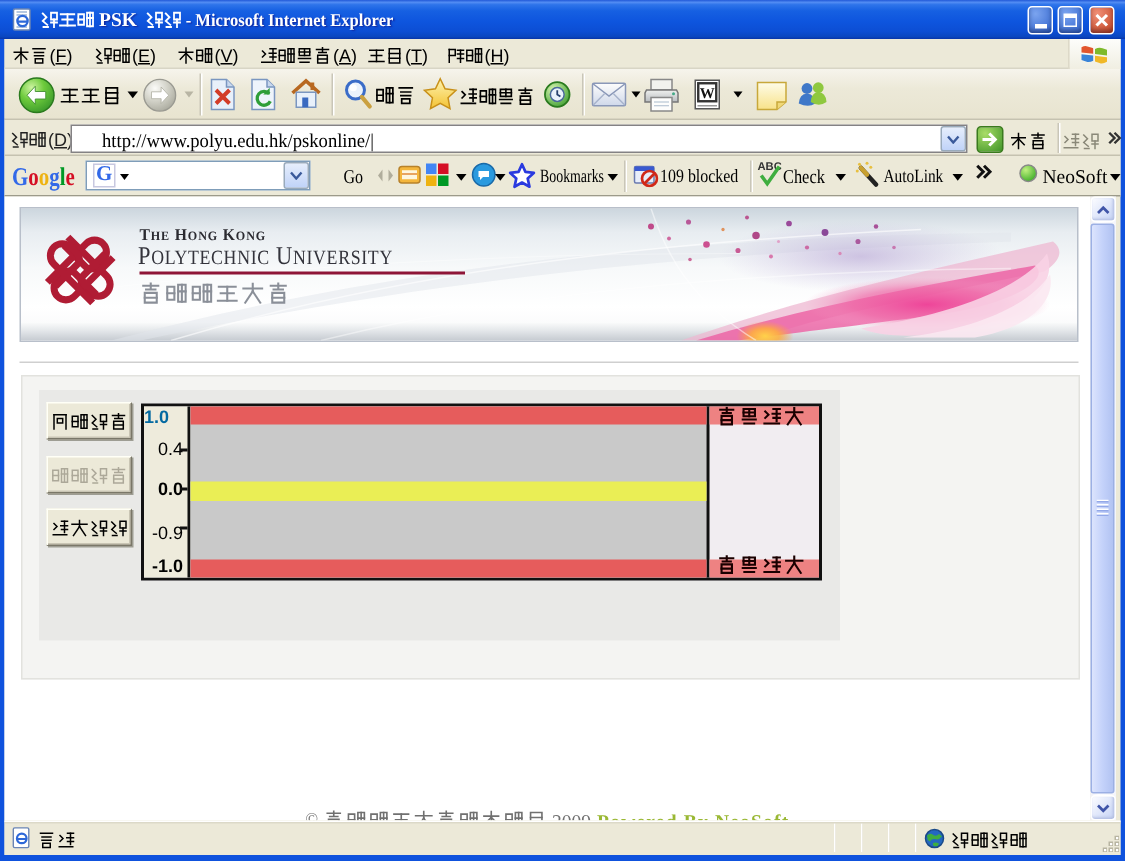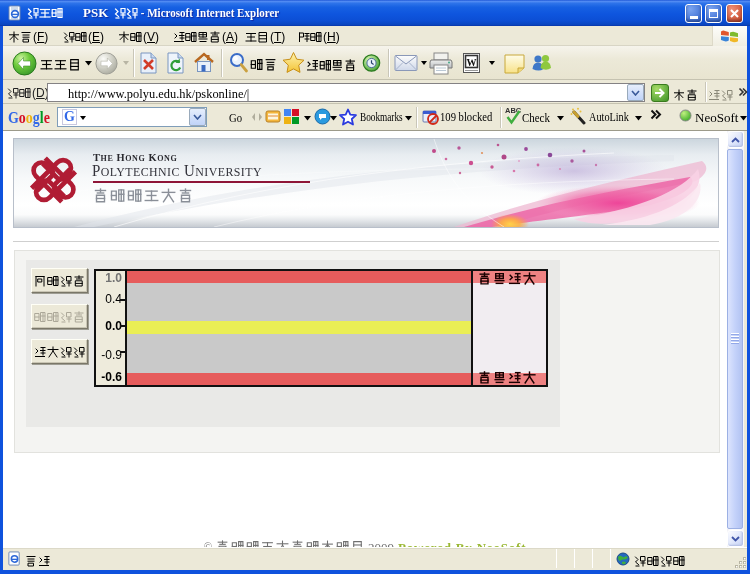--- a/index.html
+++ b/index.html
@@ -35,21 +35,21 @@
           <path d="M1 10 H11"></path>
           <path d="M6 2.5 V10"></path>
         </svg>
         <svg width="12" height="12" viewBox="0 0 12 12" style="vertical-align:middle;" fill="none" stroke="#fff" stroke-width="1.2" stroke-linecap="square">
           <path d="M1.2 2.5 H5 V9.5 H1.2 Z"></path>
           <path d="M1.2 6 H5"></path>
           <path d="M7 1.5 H11 V10.5 H7 Z"></path>
           <path d="M7 5 H11"></path>
           <path d="M9 1.5 V10.5"></path>
         </svg>
-      </span><span style="margin:0 2px 0 20px">PSK</span>&nbsp;<span style="display:inline-flex;gap:0px;align-items:center">
+      </span><span style="margin:0 2px 0 3px">PSK</span>&nbsp;<span style="display:inline-flex;gap:0px;align-items:center">
         <svg width="12" height="12" viewBox="0 0 12 12" style="vertical-align:middle;" fill="none" stroke="#fff" stroke-width="1.2" stroke-linecap="square">
           <path d="M1.5 2 L4 4.5 L1.5 7 L4.5 9.5"></path>
           <path d="M2 11 H5"></path>
           <path d="M7 1.5 H11 V6 H7 Z"></path>
           <path d="M7 8 H11"></path>
           <path d="M9 6 V11"></path>
         </svg>
         <svg width="12" height="12" viewBox="0 0 12 12" style="vertical-align:middle;" fill="none" stroke="#fff" stroke-width="1.2" stroke-linecap="square">
           <path d="M1.5 2 L4 4.5 L1.5 7 L4.5 9.5"></path>
           <path d="M2 11 H5"></path>
@@ -784,25 +784,25 @@
     </div>
 <div class="abs" style="left:94px;top:269px;width:454px;height:118px;border:2px solid #111;background:#f1edf1"></div>
 <div class="abs" style="left:96px;top:271px;width:31px;height:114px;background:#eeebdc;border-right:2px solid #111"></div>
 <div class="abs" style="left:127px;top:271px;width:344px;height:114px;background:#c9c9c9"></div>
 <div class="abs" style="left:471px;top:271px;width:2px;height:114px;background:#111"></div>
 <div class="abs" style="left:127px;top:271px;width:344px;height:12px;background:#e65c5c"></div>
 <div class="abs" style="left:473px;top:271px;width:73px;height:12px;background:#ee8282"></div>
 <div class="abs" style="left:127px;top:373px;width:344px;height:12px;background:#e65c5c"></div>
 <div class="abs" style="left:473px;top:373px;width:73px;height:12px;background:#ee8282"></div>
 <div class="abs" style="left:127px;top:321px;width:344px;height:13px;background:#eaee55"></div>
-<div class="abs" style="left:96px;top:271px;width:26px;text-align:right;font-size:12px;font-weight:bold;color:#737373;font-family:'Liberation Sans',sans-serif">1.0</div>
+<div class="abs" style="left:96px;top:271px;width:26px;font-size:12px;font-weight:bold;color:#0369a1;font-family:'Liberation Sans',sans-serif">1.0</div>
 <div class="abs" style="left:96px;top:292px;width:26px;text-align:right;font-size:12px;font-weight:normal;color:#000;font-family:'Liberation Sans',sans-serif">0.4</div>
 <div class="abs" style="left:96px;top:319px;width:26px;text-align:right;font-size:12px;font-weight:bold;color:#000;font-family:'Liberation Sans',sans-serif">0.0</div>
 <div class="abs" style="left:96px;top:348px;width:26px;text-align:right;font-size:12px;font-weight:normal;color:#000;font-family:'Liberation Sans',sans-serif">-0.9</div>
-<div class="abs" style="left:96px;top:370px;width:26px;text-align:right;font-size:12px;font-weight:bold;color:#000;font-family:'Liberation Sans',sans-serif">-0.6</div>
+<div class="abs" style="left:96px;top:370px;width:26px;text-align:right;font-size:12px;font-weight:bold;color:#000;font-family:'Liberation Sans',sans-serif">-1.0</div>
 <div class="abs" style="left:120px;top:299px;width:5px;height:2px;background:#111"></div>
 <div class="abs" style="left:120px;top:325px;width:5px;height:2px;background:#111"></div>
 <div class="abs" style="left:120px;top:351px;width:5px;height:2px;background:#111"></div>
 <div class="abs" style="left:478px;top:271px"><span style="display:inline-flex;gap:2px;align-items:center">
         <svg width="13" height="13" viewBox="0 0 12 12" style="vertical-align:middle;" fill="none" stroke="#1a0000" stroke-width="1.3" stroke-linecap="square">
           <path d="M2 2 H10"></path>
           <path d="M6 0.8 V3.2"></path>
           <path d="M3.5 4 H8.5"></path>
           <path d="M2.8 5.8 H9.2 V11 H2.8 Z"></path>
           <path d="M2.8 8.4 H9.2"></path>

